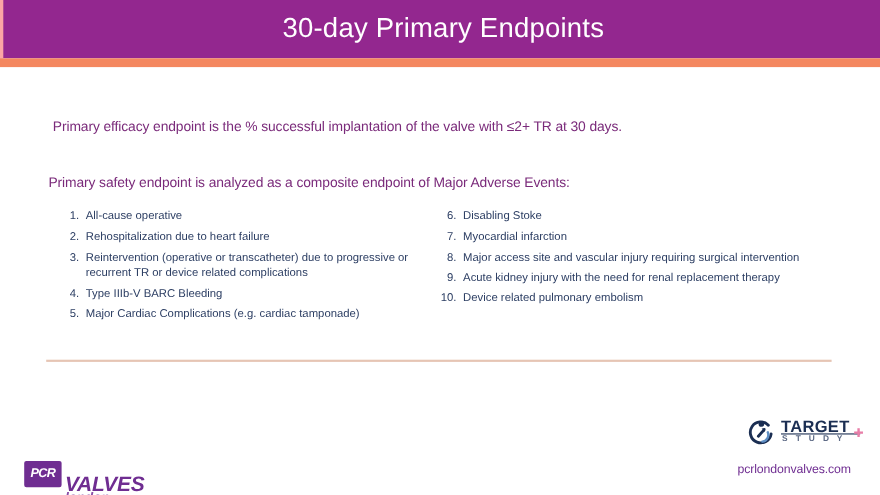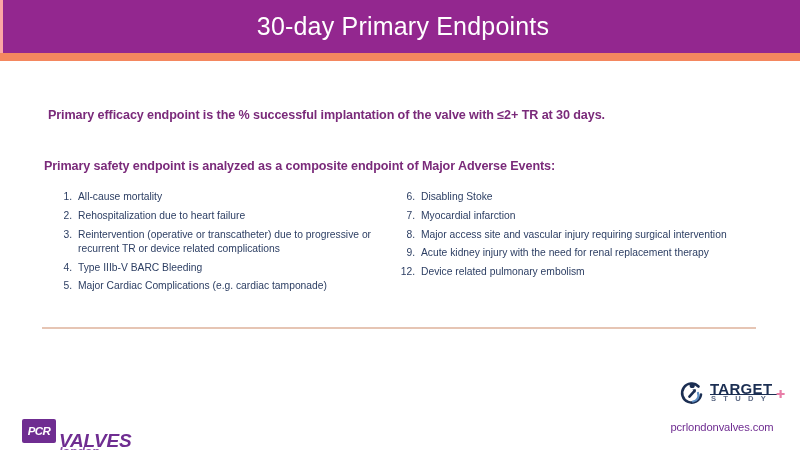--- a/index.html
+++ b/index.html
@@ -51,21 +51,21 @@
     width: 800px;
     height: 8px;
     background: #f4875f;
   }
 
   
   .statement {
     position: absolute;
     color: #7a2a7a;
     font-size: 12.6px;
-    font-weight: bold;
+    font-weight: normal;
     letter-spacing: -0.1px;
     white-space: nowrap;
   }
   #efficacy-statement {
     left: 48px;
     top: 108px;
   }
   #safety-statement {
     left: 44px;
     top: 159px;
@@ -240,21 +240,21 @@
     <div id="header-title">30-day Primary Endpoints</div>
   </div>
   <div id="header-accent"></div>
 
   <div class="statement" id="efficacy-statement">Primary efficacy endpoint is the % successful implantation of the valve with ≤2+ TR at 30 days.</div>
   <div class="statement" id="safety-statement">Primary safety endpoint is analyzed as a composite endpoint of Major Adverse Events:</div>
 
   <div class="endpoint-column" id="endpoint-column-left">
     <div class="endpoint-item">
       <span class="endpoint-num">1.</span>
-      <span class="endpoint-text">All-cause mortality</span>
+      <span class="endpoint-text">All-cause operative</span>
     </div>
     <div class="endpoint-item">
       <span class="endpoint-num">2.</span>
       <span class="endpoint-text">Rehospitalization due to heart failure</span>
     </div>
     <div class="endpoint-item">
       <span class="endpoint-num">3.</span>
       <span class="endpoint-text">Reintervention (operative or transcatheter) due to progressive or recurrent TR or device related complications</span>
     </div>
     <div class="endpoint-item">
@@ -278,21 +278,21 @@
     </div>
     <div class="endpoint-item">
       <span class="endpoint-num">8.</span>
       <span class="endpoint-text">Major access site and vascular injury requiring surgical intervention</span>
     </div>
     <div class="endpoint-item">
       <span class="endpoint-num">9.</span>
       <span class="endpoint-text">Acute kidney injury with the need for renal replacement therapy</span>
     </div>
     <div class="endpoint-item">
-      <span class="endpoint-num">12.</span>
+      <span class="endpoint-num">10.</span>
       <span class="endpoint-text">Device related pulmonary embolism</span>
     </div>
   </div>
 
   <div id="bottom-rule"></div>
 
   <div id="pcr-logo">
     <div id="pcr-mark">
       <div id="pcr-mark-text">PCR</div>
     </div>

